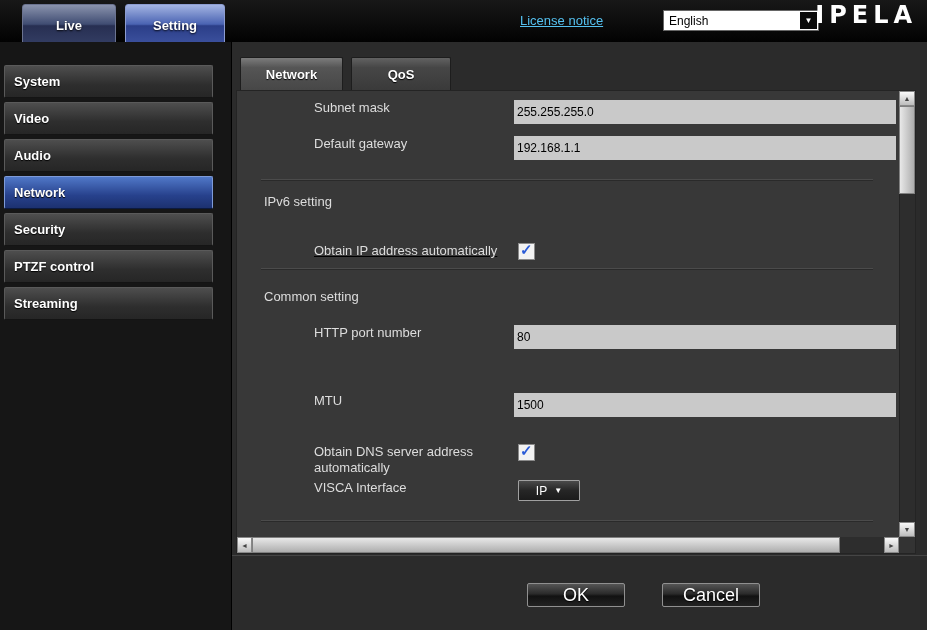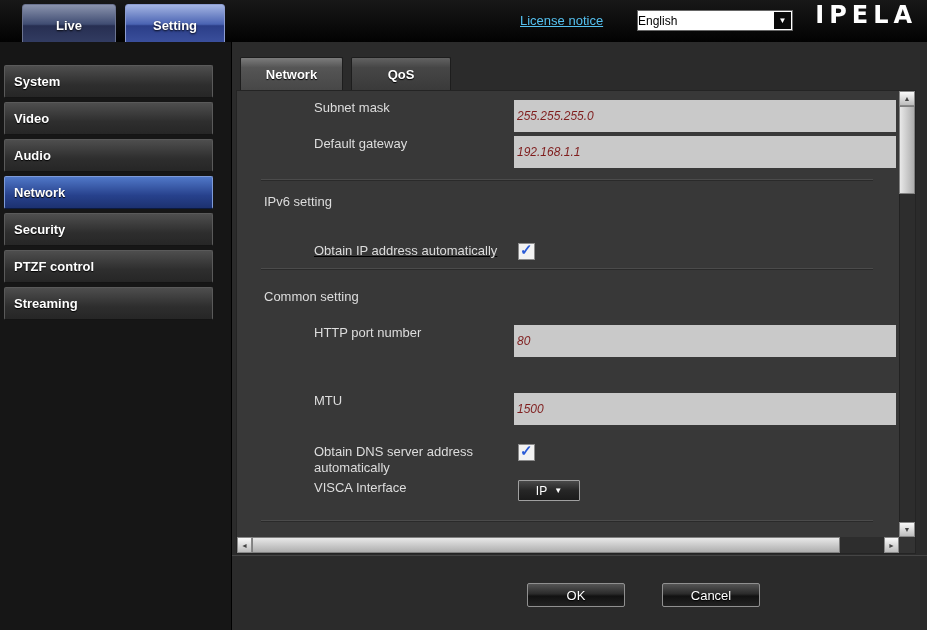--- a/index.html
+++ b/index.html
@@ -9,22 +9,22 @@
   
   .topbar { position:absolute; left:0; top:0; width:927px; height:42px; background:linear-gradient(#181818,#020202); }
   .top-tab { position:absolute; top:4px; height:42px; display:flex; align-items:center; justify-content:center;
              font-size:13px; font-weight:bold; color:#fff; text-shadow:0 1px 2px rgba(0,0,0,.9);
              border-radius:3px; cursor:pointer; box-sizing:border-box; }
   .top-tab.live { left:22px; width:94px; border:1px solid #6b7390;
     background:linear-gradient(to bottom,#8a93ad 0%,#3f4c72 48%,#272f52 52%,#343e64 100%); }
   .top-tab.setting { left:125px; width:100px; border:1px solid #8c9cd0;
     background:linear-gradient(to bottom,#a3b4e2 0%,#4a63b2 48%,#2b3e88 52%,#3d529f 100%); }
   .license { position:absolute; left:520px; top:13px; font-size:13px; color:#55c1f0; text-decoration:underline; cursor:pointer; }
-  .lang-select { position:absolute; left:637px; top:10px; width:156px; height:21px; background:#fff; border:1px solid #666;
-                 box-sizing:border-box; display:flex; align-items:center; font-size:12px; color:#000; cursor:pointer; }
+  .lang-select { position:absolute; left:663px; top:10px; width:156px; height:21px; background:#fff; border:1px solid #666;
+                 box-sizing:border-box; display:flex; align-items:center; padding-left:5px; font-size:12px; color:#000; cursor:pointer; }
   .lang-arrow { position:absolute; right:1px; top:1px; width:17px; height:17px; background:#0a0a0a; color:#fff; font-size:8px;
                 display:flex; align-items:center; justify-content:center; }
   .brand { position:absolute; right:10px; top:4px; text-align:right; }
   .logo { font-size:24px; font-weight:bold; color:#fff; letter-spacing:5px; line-height:22px; font-family:"DejaVu Sans", sans-serif; }
   .model { font-size:11px; color:#909090; letter-spacing:1px; margin-top:16px; }
 
   
   .sidebar { position:absolute; left:0; top:42px; width:232px; height:588px; background:#161616;
              box-sizing:border-box; padding-top:23px; border-right:1px solid #000; }
   .side-item { margin:0 18px 4px 4px; height:33px; box-sizing:border-box; display:flex; align-items:center; padding-left:9px;
@@ -40,22 +40,22 @@
          font-size:13px; font-weight:bold; color:#fff; text-shadow:0 1px 1px #000; cursor:pointer;
          border:1px solid #1d1d1d; border-bottom:none; border-radius:2px 2px 0 0; }
   .tab.network { left:8px; width:103px; background:linear-gradient(#7c7c7c,#555555 30%,#474747); z-index:2; }
   .tab.qos { left:111px; width:100px; background:linear-gradient(#626262,#464646 30%,#3a3a3a);margin-left:8px; }
 
   .panel { position:absolute; left:4px; top:48px; width:680px; height:464px; background:#383838;
            border:1px solid #242424; box-sizing:border-box; }
   .form-area { position:absolute; left:0; top:0; right:16px; bottom:16px; overflow:hidden; }
   .frow { position:absolute; left:77px; display:flex; align-items:flex-start; }
   .flabel { width:200px; font-size:13px; color:#ddd; line-height:16px; }
-  .finput { width:382px; height:32px; background:#c9c9c9; border:none; font-size:12px; color:#7f1d1d;
-            padding:0 3px; box-sizing:border-box; font-family:"Liberation Sans", sans-serif;font-style:italic; }
+  .finput { width:382px; height:24px; background:#c9c9c9; border:none; font-size:12px; color:#000000;
+            padding:0 3px; box-sizing:border-box; font-family:"Liberation Sans", sans-serif; }
   .section-title { position:absolute; left:27px; font-size:13px; color:#ddd; }
   .divider { position:absolute; left:24px; width:612px; height:1px; background:#4b4b4b; box-shadow:0 1px 0 #2a2a2a; }
   .checkbox { width:15px; height:15px; background:#f2f2f2; border:1px solid #8a8a8a; position:relative; cursor:pointer; margin-left:4px; }
   .check { position:absolute; left:1px; top:-3px; font-size:15px; font-weight:bold; color:#2a5bd7; }
   .dropdown { width:62px; height:21px; box-sizing:border-box; color:#fff; display:flex; align-items:center; justify-content:center;
               gap:7px; font-size:12px; cursor:pointer; border:1px solid #a0a0a0; border-radius:1px; margin-left:4px;
               background:linear-gradient(#4a4a4a,#262626 50%,#1b1b1b); }
   .dd-arrow { font-size:8px; }
 
   
@@ -68,21 +68,21 @@
             background:linear-gradient(to right,#e8e8e8,#aeaeae); border:1px solid #808080; box-sizing:border-box; cursor:grab; }
   .hscroll { position:absolute; left:0; bottom:0; right:16px; height:16px; background:#2d2d2d; }
   .hscroll .left { left:0; top:0; height:16px; width:15px; }
   .hscroll .right { right:0; top:0; height:16px; width:15px; }
   .hthumb { position:absolute; left:15px; top:0; width:588px; height:16px;
             background:linear-gradient(#e8e8e8,#aeaeae); border:1px solid #808080; box-sizing:border-box; cursor:grab; }
   .sb-corner { position:absolute; right:0; bottom:0; width:16px; height:16px; background:#333; }
 
   
   .footer { position:absolute; left:0; bottom:0; width:695px; height:74px; background:#2b2b2b; border-top:1px solid #454545; }
-  .btn { position:absolute; top:27px; width:98px; height:24px; color:#fff; font-size:13px; cursor:pointer;
+  .btn { position:absolute; top:27px; width:98px; height:24px; color:#fff; font-size:18px; cursor:pointer;
          font-family:"Liberation Sans", sans-serif; border-radius:2px; border:1px solid #909090; text-shadow:0 1px 1px #000;
          background:linear-gradient(#555,#2a2a2a 45%,#121212 55%,#222); }
   .btn.ok { left:295px; }
   .btn.cancel { left:430px; }
 </style>
 </head>
 <body>
 
 <div class="screen">
 

